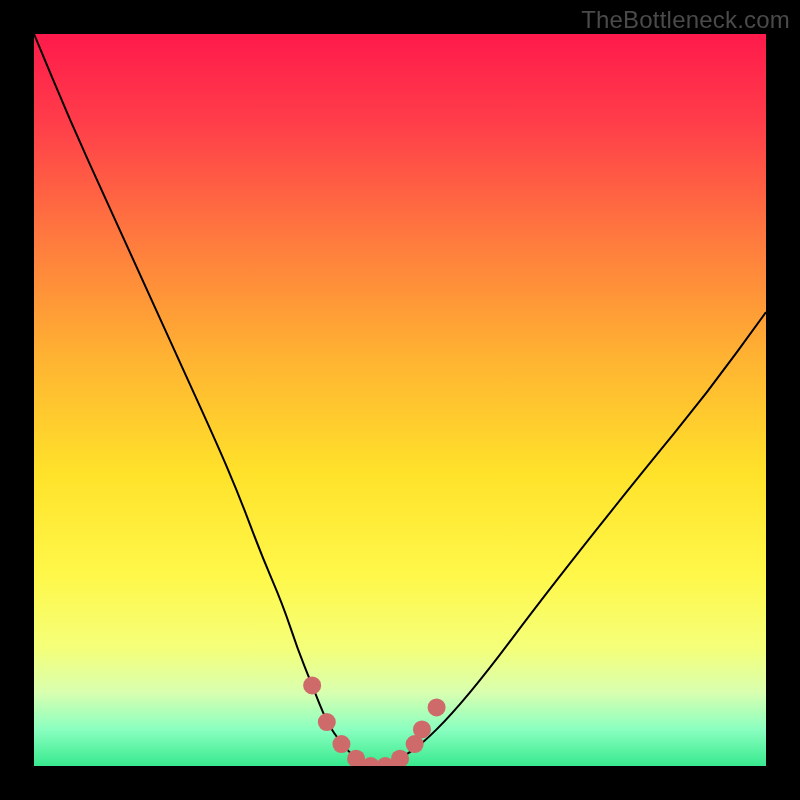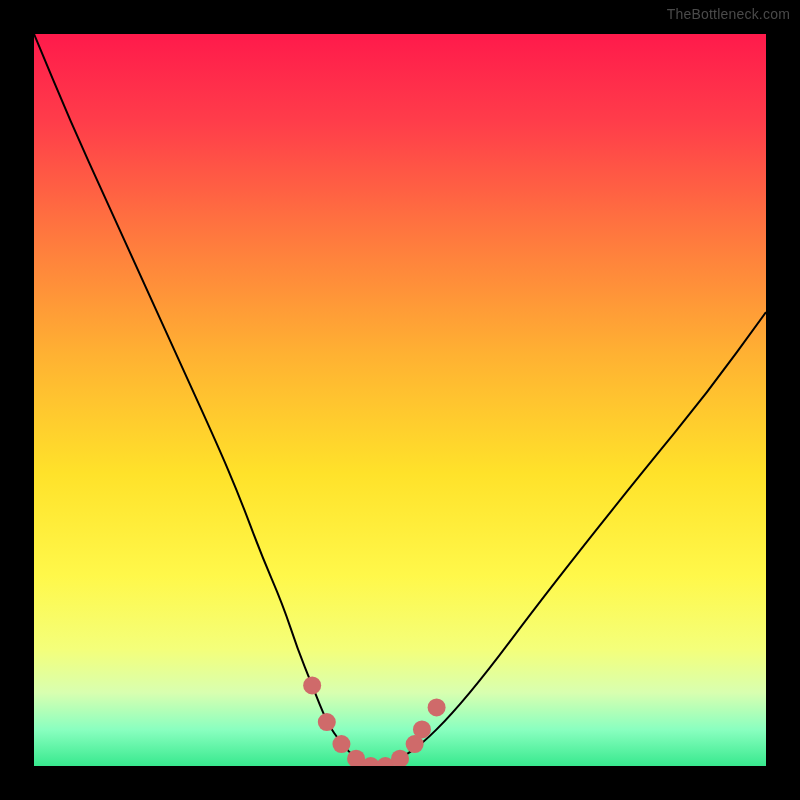--- a/index.html
+++ b/index.html
@@ -24,21 +24,21 @@
     left: 0;
     top: 0;
     width: 100%;
     height: 100%;
   }
   .watermark {
     position: absolute;
     top: 6px;
     right: 10px;
     color: #4a4a4a;
-    font-size: 14px;
+    font-size: 24px;
     font-weight: 500;
     letter-spacing: 0.2px;
     z-index: 10;
   }
   svg.curve {
     position: absolute;
     left: 0;
     top: 0;
     width: 100%;
     height: 100%;

